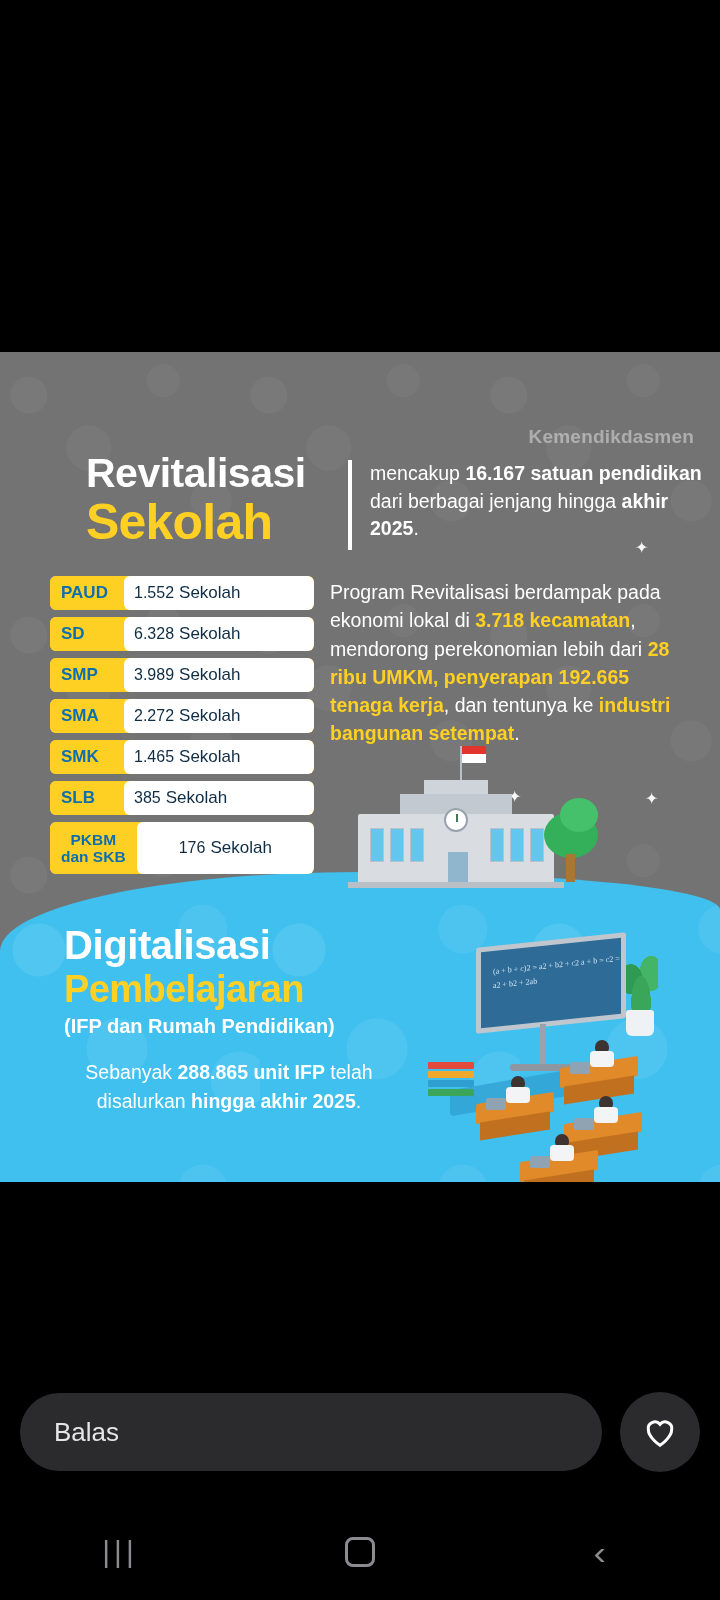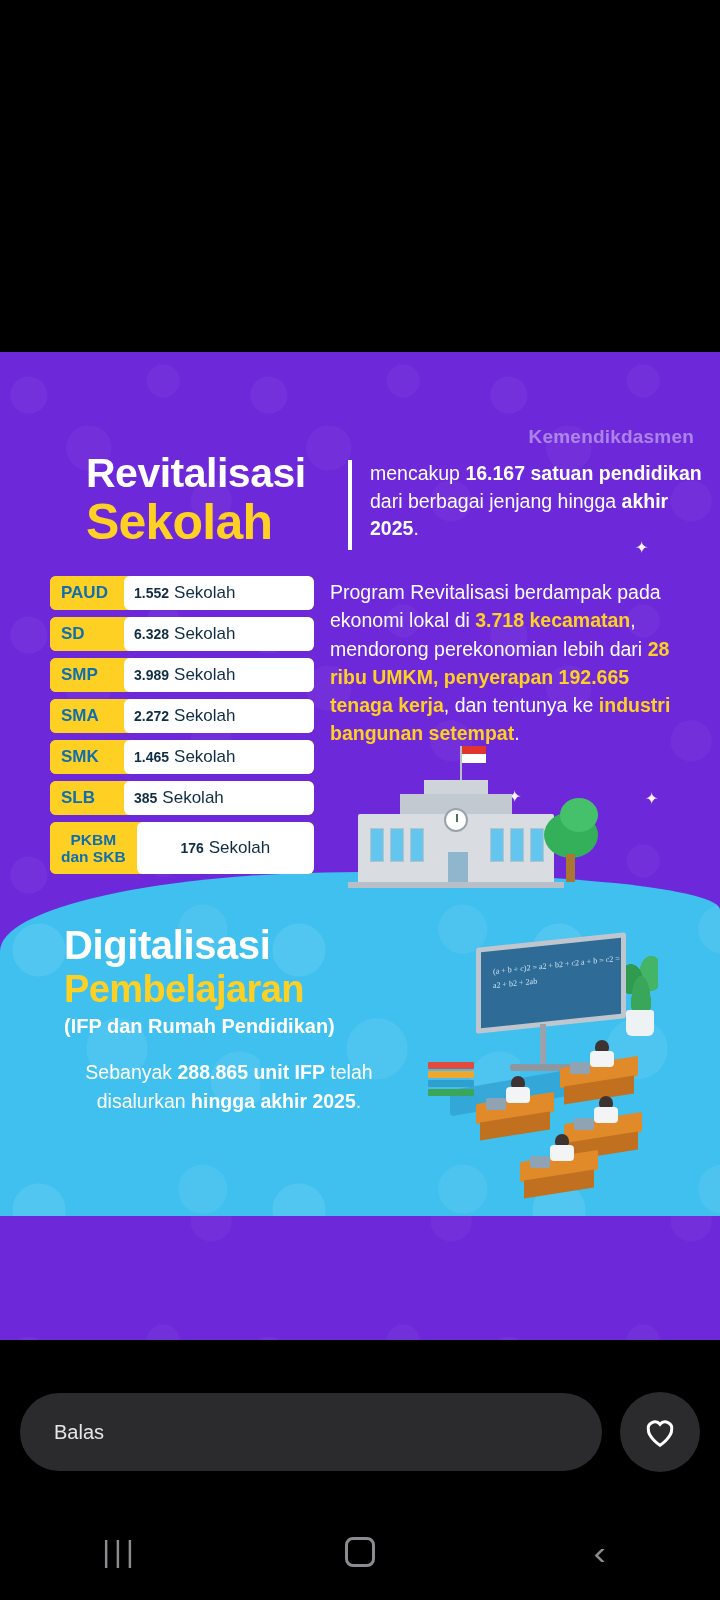--- a/index.html
+++ b/index.html
@@ -12,22 +12,22 @@
   .screen {
     position: relative;
     width: 720px; height: 1600px;
     background: #000;
   }
 
   
   .card {
     position: absolute;
     left: 0; top: 352px;
-    width: 720px; height: 988px;
-    background: #6d28d9;
+    width: 720px; height: 830px;
+    background: #737373;
     overflow: hidden;
   }
 
   
   .card::before {
     content: "";
     position: absolute; inset: 0;
     background-image:
       radial-gradient(circle at 12% 18%, rgba(255,255,255,.045) 0 18px, transparent 19px),
       radial-gradient(circle at 37% 40%, rgba(255,255,255,.04) 0 22px, transparent 23px),
@@ -106,21 +106,21 @@
     font-size: 17px; font-weight: bold;
     display: flex; align-items: center;
     padding: 0 11px; min-width: 74px;
   }
   .pill .p-value {
     background: #ffffff; color: #0f2d45;
     flex: 1; display: flex; align-items: center;
     padding: 0 10px; font-size: 17px;
     border-radius: 6px;
   }
-  .pill .p-value b { font-weight: bold; margin-right: 5px; font-size: 14px; }
+  .pill .p-value b { font-weight: normal; margin-right: 5px; font-size: 16px; }
   .pill.tall { height: 52px; align-items: stretch; }
   .pill.tall .p-label {
     flex-direction: column; justify-content: center;
     line-height: 1.12; min-width: 78px; font-size: 15.5px;
   }
   .pill.tall .p-value { justify-content: center; }
 
   
   .para {
     position: absolute; left: 330px; top: 226px;
@@ -181,21 +181,21 @@
     position: absolute; left: 0; bottom: 120px;
     width: 720px; height: 96px;
     display: flex; align-items: center; gap: 18px;
     padding: 0 20px;
   }
   .reply-input {
     flex: 1; height: 78px;
     background: #2b2b2e; border-radius: 40px;
     display: flex; align-items: center;
     padding: 0 34px;
-    color: #e6e6e8; font-size: 20px;
+    color: #e6e6e8; font-size: 26px;
   }
   .like-btn {
     width: 80px; height: 80px; border-radius: 50%;
     background: #2b2b2e;
     display: flex; align-items: center; justify-content: center;
   }
   .like-btn svg { width: 40px; height: 40px; }
 
   
   .navbar {

